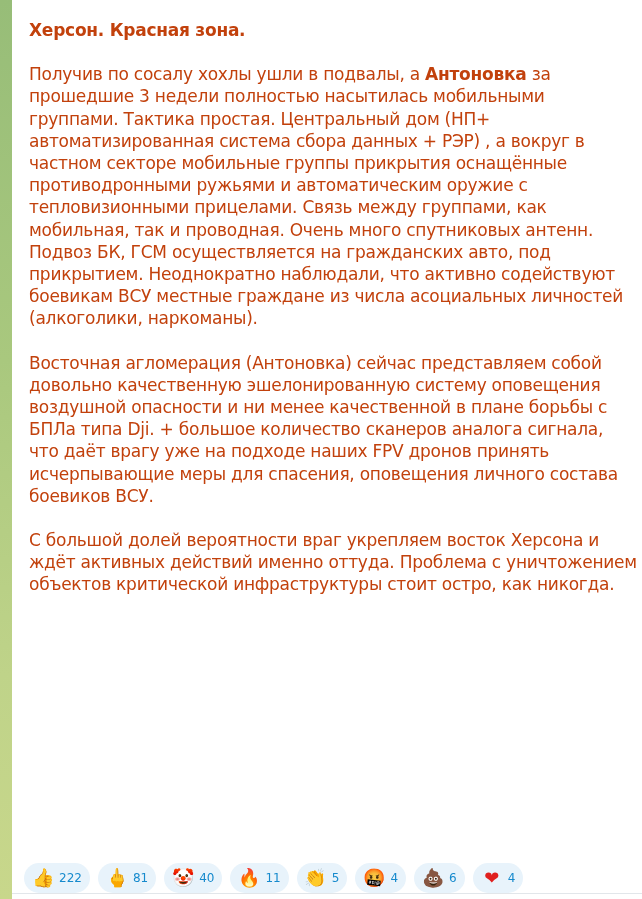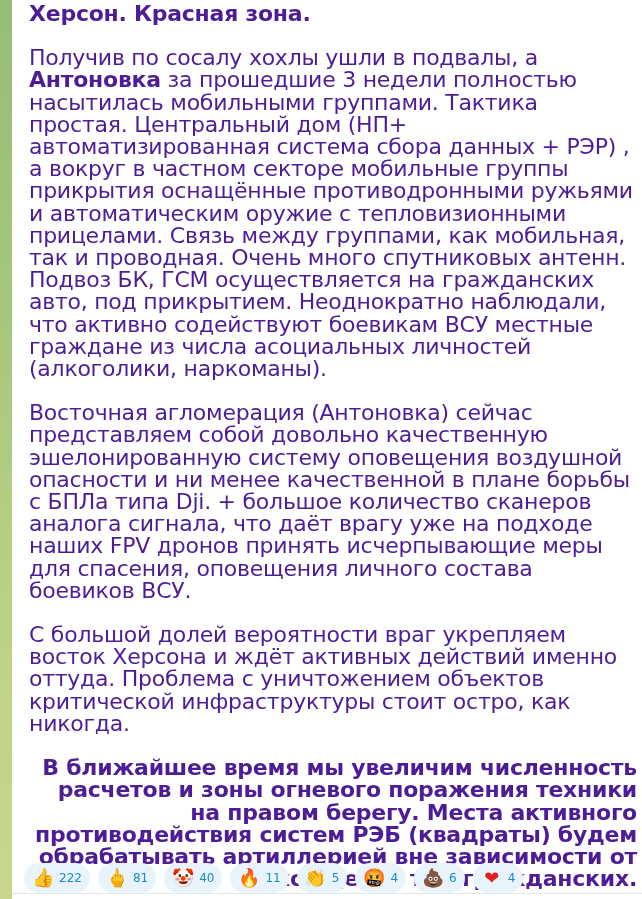--- a/index.html
+++ b/index.html
@@ -25,38 +25,38 @@
     position: absolute;
     left: 12px;
     top: 0;
     width: 630px;
     height: 893px;
     background: #ffffff;
   }
   .msg-text {
     position: absolute;
     left: 29px;
-    top: 0px;
+    top: 16px;
     width: 608px;
-    font-size: 22px;
+    font-size: 17px;
     line-height: 22.2px;
-    color: #4c1d95;
+    color: #c2410c;
     letter-spacing: -0.25px;
   }
   .msg-text p {
     margin: 0;
     white-space: pre-line;
   }
   .title-line {
     font-weight: bold;
     margin-top: 3px !important;
   }
   .gap { height: 22px; }
   .gap-lg { height: 22px; }
-  .bold { font-weight: bold; text-align: right; }
+  .bold { font-weight: bold; }
   .reactions {
     position: absolute;
     left: 24px;
     top: 863px;
     display: flex;
     gap: 8px;
   }
   .reaction {
     display: flex;
     align-items: center;
@@ -98,21 +98,20 @@
 
 <div class="msg-text">
   <p class="title-line">Херсон. Красная зона.</p>
   <div class="gap"></div>
   <p><span>Получив по сосалу хохлы ушли в подвалы, а </span><span class="bold">Антоновка</span><span> за прошедшие 3 недели полностью насытилась мобильными группами. Тактика простая. Центральный дом (НП+ автоматизированная система сбора данных + РЭР) , а вокруг в частном секторе мобильные группы прикрытия оснащённые противодронными ружьями и автоматическим оружие с тепловизионными прицелами. Связь между группами, как мобильная, так и проводная. Очень много спутниковых антенн. Подвоз БК, ГСМ осуществляется на гражданских авто, под прикрытием. Неоднократно наблюдали, что активно содействуют боевикам ВСУ местные граждане из числа асоциальных личностей (алкоголики, наркоманы).</span></p>
   <div class="gap-lg"></div>
   <p>Восточная агломерация (Антоновка) сейчас представляем собой довольно качественную эшелонированную систему оповещения воздушной опасности и ни менее качественной в плане борьбы с БПЛа типа Dji. + большое количество сканеров аналога сигнала, что даёт врагу уже на подходе наших FPV дронов принять исчерпывающие меры для спасения, оповещения личного состава боевиков ВСУ.</p>
   <div class="gap-lg"></div>
   <p>С большой долей вероятности враг укрепляем восток Херсона и ждёт активных действий именно оттуда. Проблема с уничтожением объектов критической инфраструктуры стоит остро, как никогда.</p>
   <div class="gap-lg"></div>
-  <p class="bold">В ближайшее время мы увеличим численность расчетов и зоны огневого поражения техники на правом берегу. Места активного противодействия систем РЭБ (квадраты)  будем обрабатывать артиллерией вне зависимости от нахождения там гражданских.</p>
 </div>
 
 <div class="reactions">
   <div class="reaction">
     <span class="emoji">👍</span>
     <span class="count">222</span>
   </div>
   <div class="reaction">
     <span class="emoji">🖕</span>
     <span class="count">81</span>

